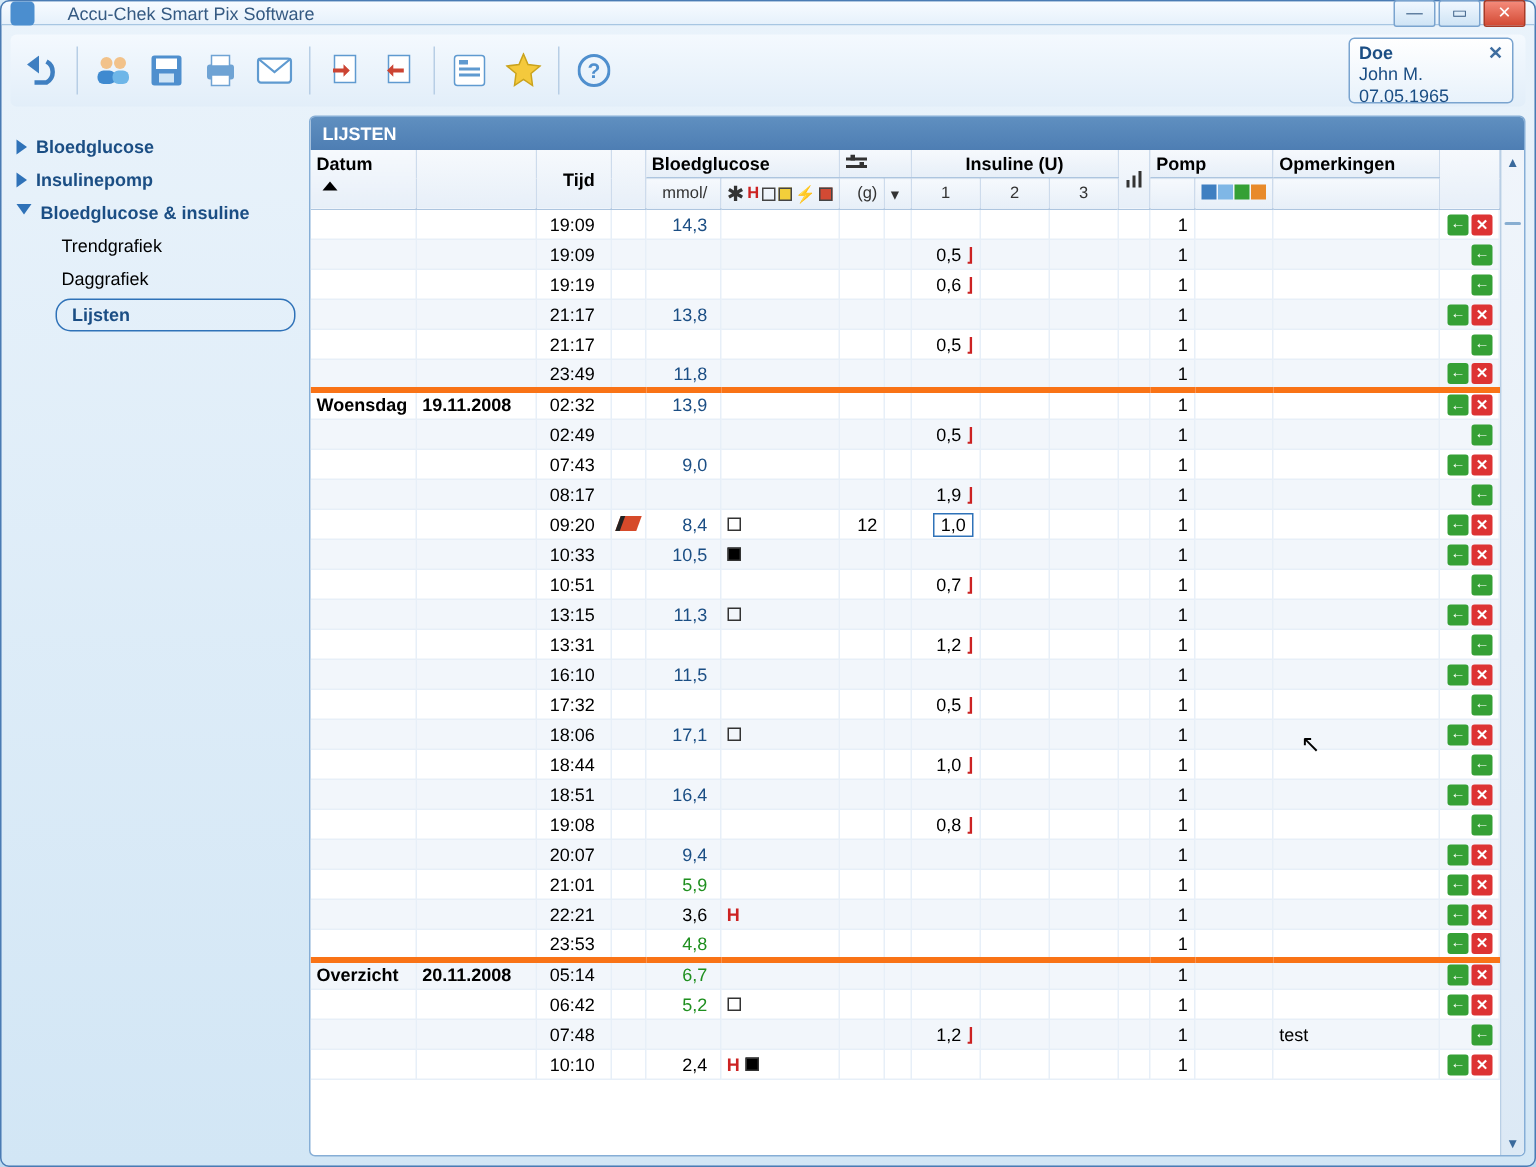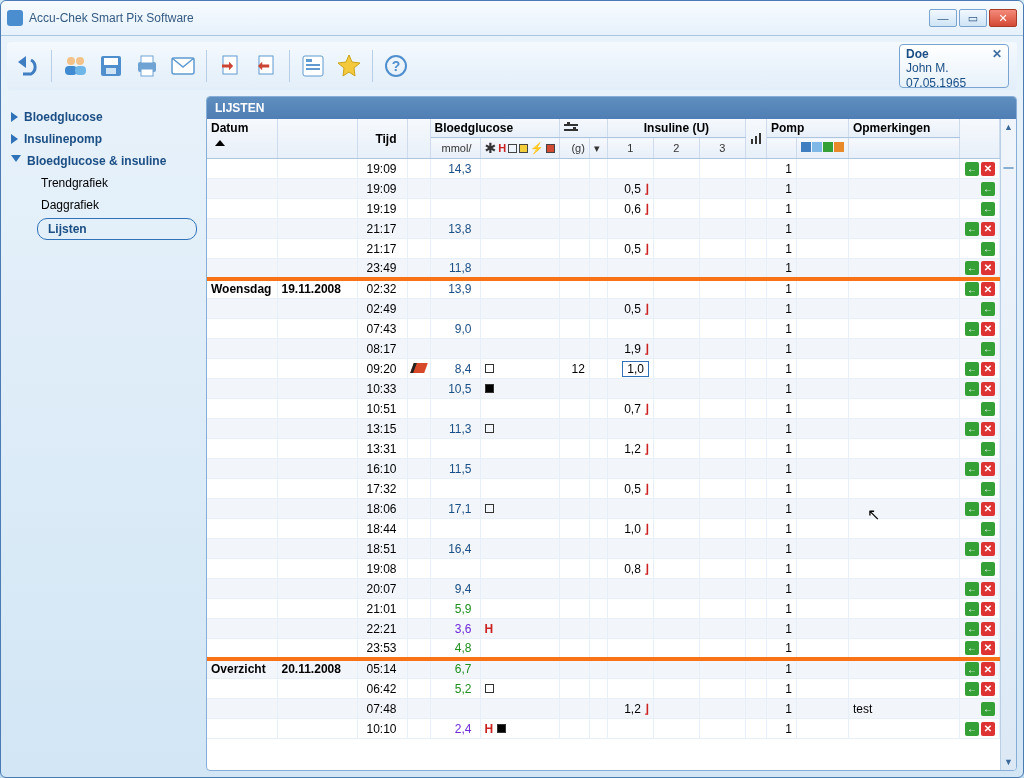--- a/index.html
+++ b/index.html
@@ -1,20 +1,20 @@
 <!DOCTYPE html>
 <html><head>
 <meta charset="utf-8">
 <style>
   * { box-sizing: border-box; }
   body { margin:0; font-family: "Segoe UI", Tahoma, Arial, sans-serif; font-size:12px;
          background:linear-gradient(#d6e9f6,#bdd9ef); width:1024px; height:778px; overflow:hidden;}
   .window { width:1024px; height:778px; background:linear-gradient(#eaf3fb,#d2e6f5);
             border:1px solid #4a7bb3; border-radius:6px; display:flex; flex-direction:column;}
-  .titlebar { height:35px; display:flex; align-items:center; padding:0 6px; gap:6px;
+  .titlebar { height:16px; display:flex; align-items:center; padding:0 6px; gap:22px;
               background:linear-gradient(#f7fbff,#e6f1fb); border-radius:6px 6px 0 0;
               border-bottom:1px solid #a7c6e2;}
   .titlebar .appicon { width:16px; height:16px; background:#4b8ecf; border-radius:3px;
                        display:inline-block; position:relative;}
   .titlebar .title { color:#355a82; }
   .titlebar .wbtns { margin-left:auto; display:flex; gap:2px; }
   .wbtn { width:28px; height:18px; border:1px solid #7aa4cf; border-radius:2px;
           background:linear-gradient(#f1f8ff,#cfe4f5); display:flex; align-items:center;
           justify-content:center; font-size:11px; color:#355a82;}
   .wbtn.close { background:linear-gradient(#f58a7a,#d24a34); color:#fff; border-color:#a83b27;}
@@ -68,21 +68,21 @@
   .col-bg   { width:50px; text-align:right; color:#1b4e84; padding-right:8px;}
   .col-flag { width:58px;}
   .col-carb { width:30px; text-align:right;}
   .col-carbdd { width:18px;}
   .col-ins  { width:46px; text-align:right;}
   .col-pump { width:30px; text-align:right;}
   .col-pumpi{ width:40px;}
   .col-com  { }
   .col-act  { width:40px; text-align:center;}
   .bg-green { color:#1f8f1f; }
-  .bg-red { color:#6d28d9; }
+  .bg-red { color:#000000; }
   .bolusL { color:#cc2222; font-weight:bold; }
   .flagbox { display:inline-block; width:9px; height:9px; border:1px solid #333; }
   .flagbox.filled { background:#000; }
   .flagH { color:#c22; font-weight:bold;}
   .editing { border:1px solid #2f72b8; background:#fff; padding:0 4px;}
   .actcell { display:flex; gap:2px; justify-content:flex-end;}
   .asq { width:14px; height:14px; border-radius:2px; display:flex; align-items:center;
          justify-content:center; color:#fff; font-size:10px; font-weight:bold;}
   .asq.gr { background:#35a035; }
   .asq.rd { background:#d33; }

